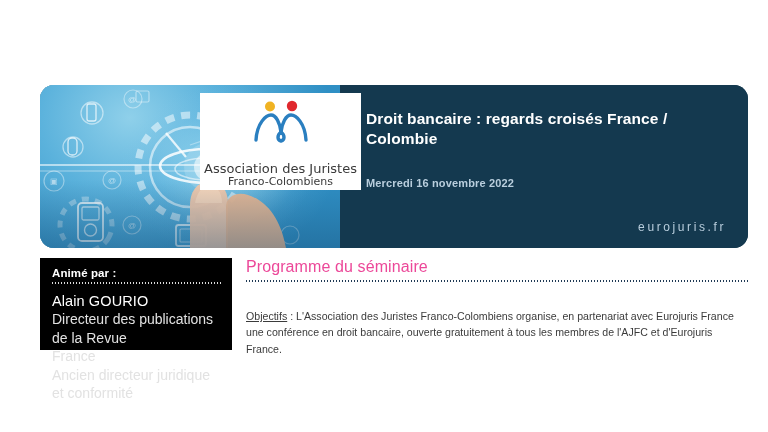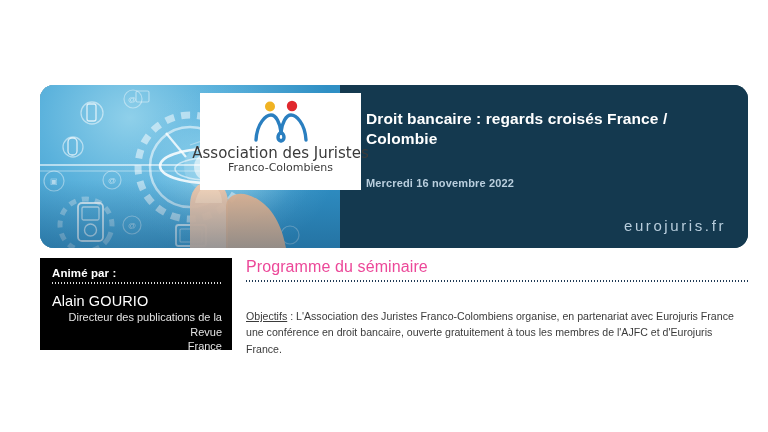--- a/index.html
+++ b/index.html
@@ -56,41 +56,41 @@
     margin-top:26px;
     color:#b9cedd;
     font-size:11px;
     font-weight:bold;
     line-height:1.45;
     letter-spacing:.15px;
   }
   .banner-brand {
     position:absolute; right:22px; bottom:14px;
     color:#b8cddc;
-    font-size:15px;
+    font-size:12px;
     letter-spacing:2.6px;
     font-weight:400;
   }
 
   
   .logo-card {
     position:absolute; left:200px; top:93px;
     width:161px; height:97px;
     background:#ffffff;
     display:flex; flex-direction:column;
     align-items:center; justify-content:flex-start;
     padding-top:6px;
     z-index:4;
   }
   .logo-mark { width:68px; height:44px; display:block; }
   .logo-l1, .logo-l2 {
     color:#3a3a3a; font-family:"DejaVu Sans", sans-serif;
     line-height:1.06; text-align:center; white-space:nowrap;
   }
-  .logo-l1 { font-size:15px; margin-top:3px; }
+  .logo-l1 { font-size:13px; margin-top:19px; }
   .logo-l2 { font-size:11px; }
 
   
   .speaker {
     position:absolute; left:40px; top:258px;
     width:192px; height:92px;
     background:#000000;
     padding:9px 10px 0 12px;
   }
   .sp-label {
@@ -103,21 +103,21 @@
     background-image:repeating-linear-gradient(to right,#ffffff 0,#ffffff 1px,transparent 1px,transparent 3px);
     opacity:.85;
   }
   .sp-name {
     margin-top:9px;
     color:#ffffff; font-size:14.5px; font-weight:normal;
     letter-spacing:.1px;
   }
   .sp-role {
     margin-top:1px;
-    color:#e2e2e2; font-size:11px; line-height:1.33;text-align:right;
+    color:#e2e2e2; font-size:14px; line-height:1.33;
   }
 
   
   .program { position:absolute; left:246px; top:258px; width:502px; }
   .pg-head {
     color:#ec4899; font-size:16px; font-weight:400;
     padding-bottom:4px; letter-spacing:.1px;
   }
   .dotline-n {
     height:2px; width:100%;
@@ -216,20 +216,21 @@
     <div class="logo-l2">Franco-Colombiens</div>
   </div>
 
   <div class="speaker">
     <div class="sp-label">Animé par :</div>
     <div class="dotline-w"></div>
     <div class="sp-name">Alain GOURIO</div>
     <div class="sp-role">
       <div>Directeur des publications de la Revue</div>
       <div>France</div>
+      <div>Ancien directeur juridique et conformité</div>
     </div>
   </div>
 
   <div class="program">
     <div class="pg-head">Programme du séminaire</div>
     <div class="dotline-n"></div>
     <div class="pg-body">
       <span class="u">Objectifs</span><span> : </span><span>L'Association des Juristes Franco-Colombiens organise, en partenariat avec Eurojuris France une conférence en droit bancaire, ouverte gratuitement à tous les membres de l'AJFC et d'Eurojuris France.</span>
     </div>
   </div>

